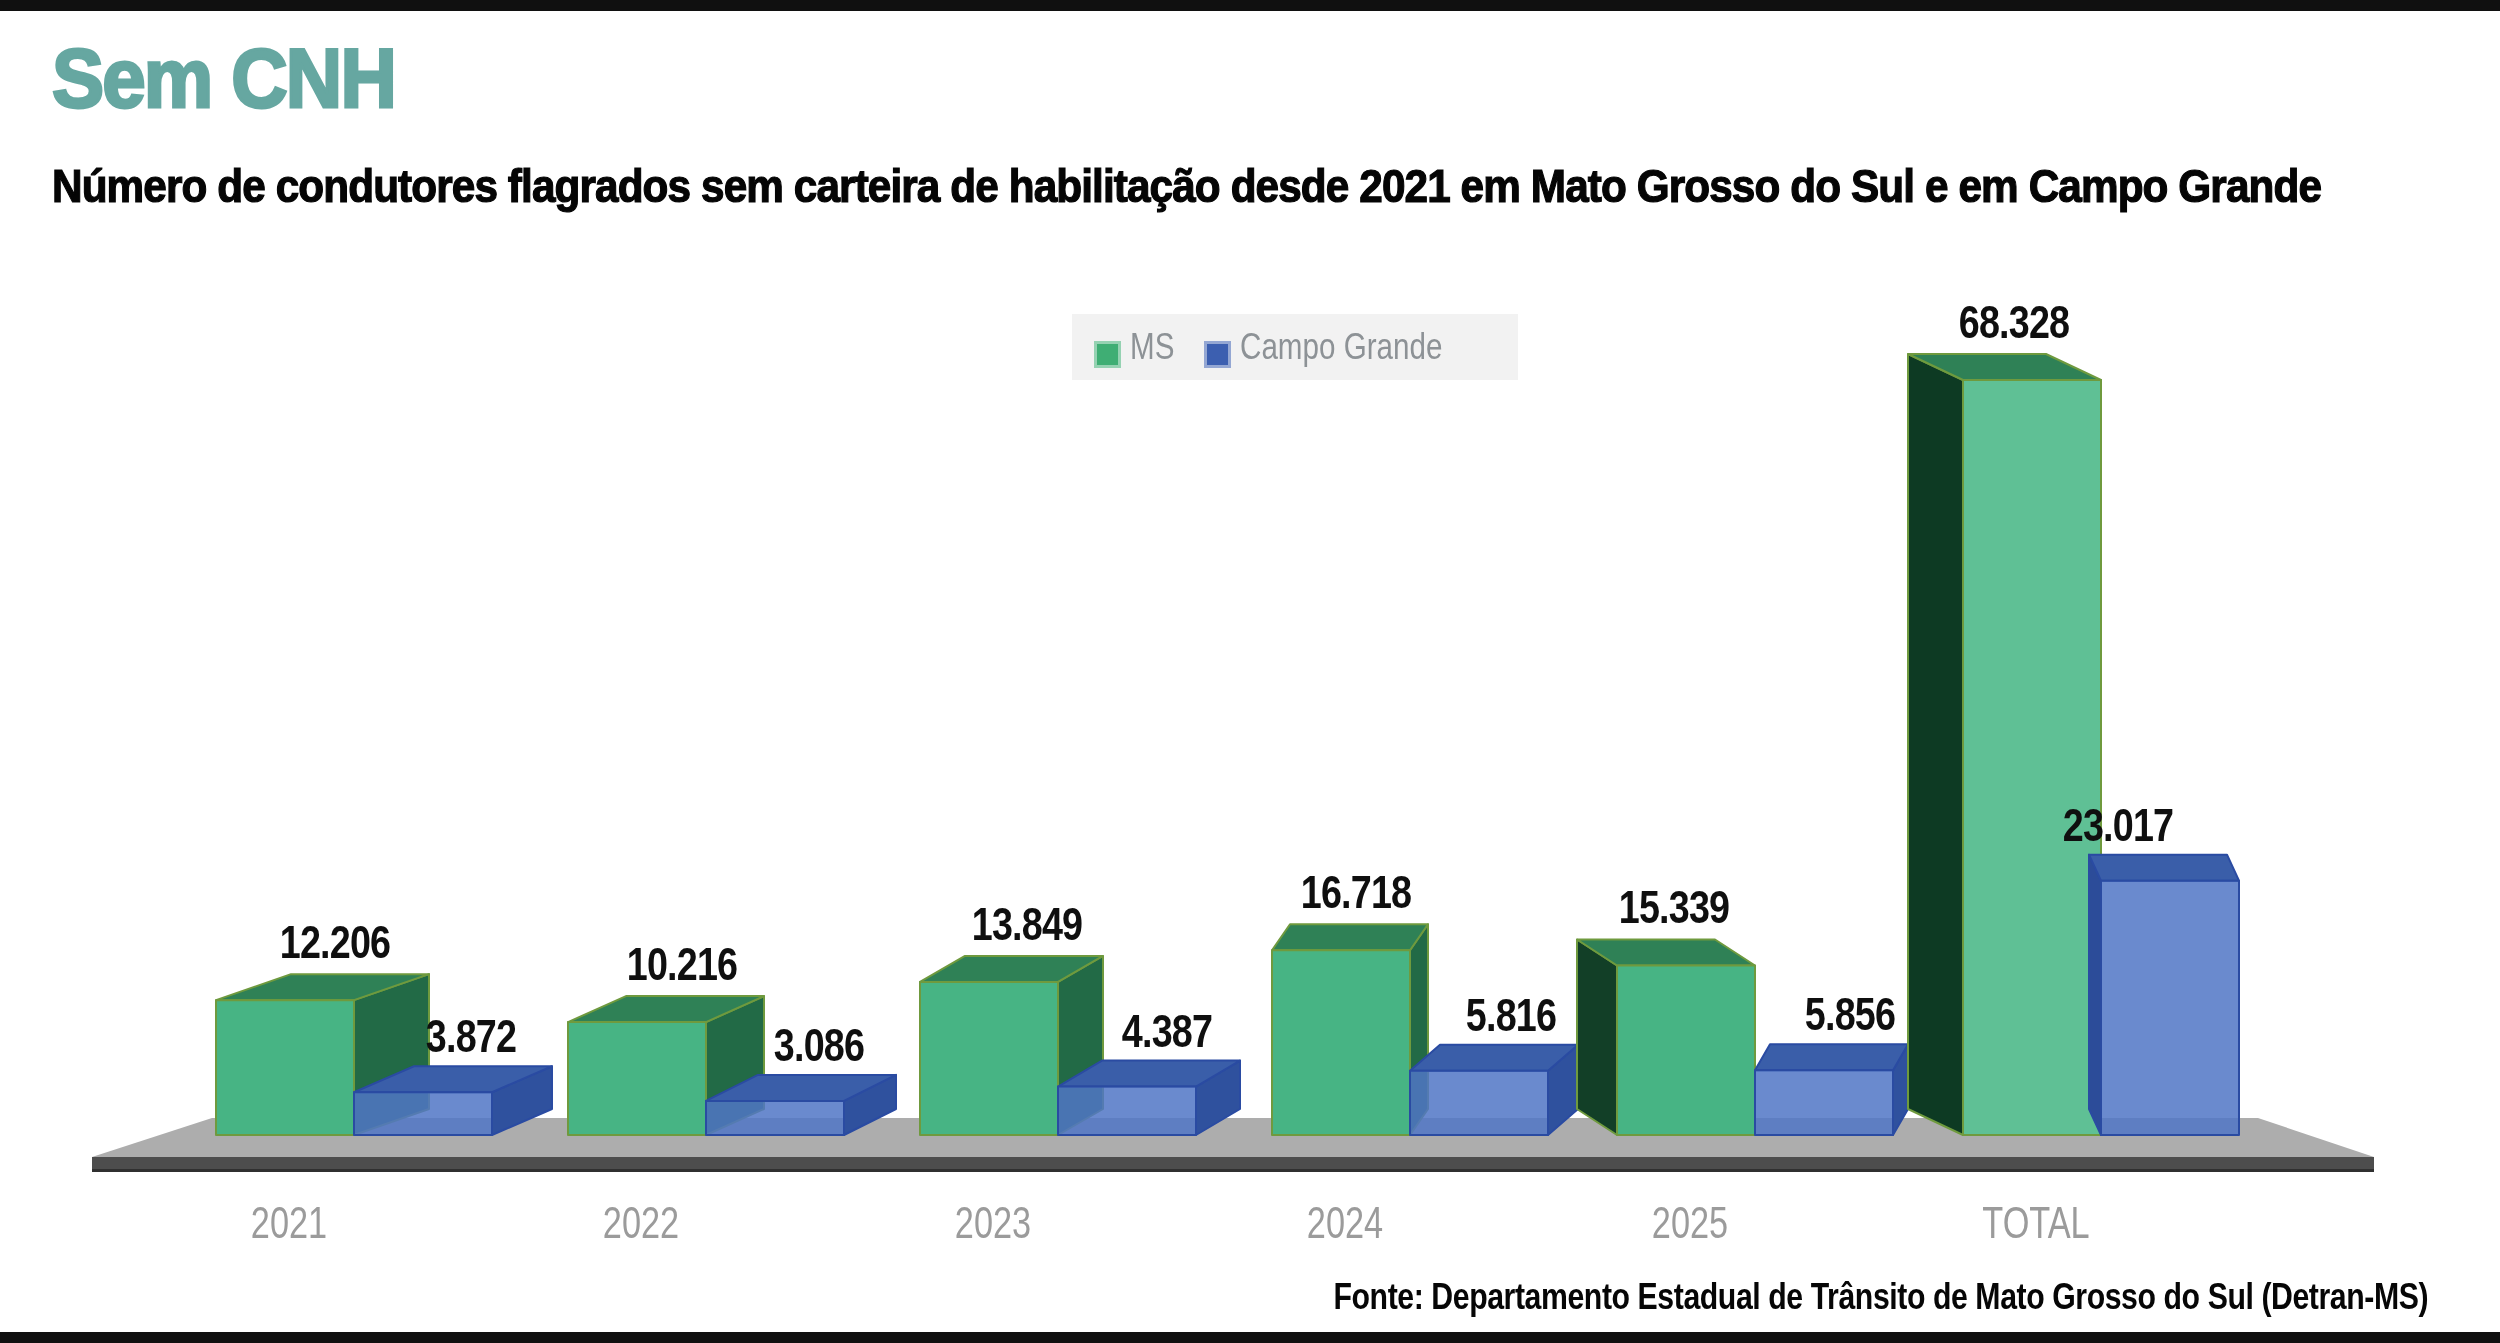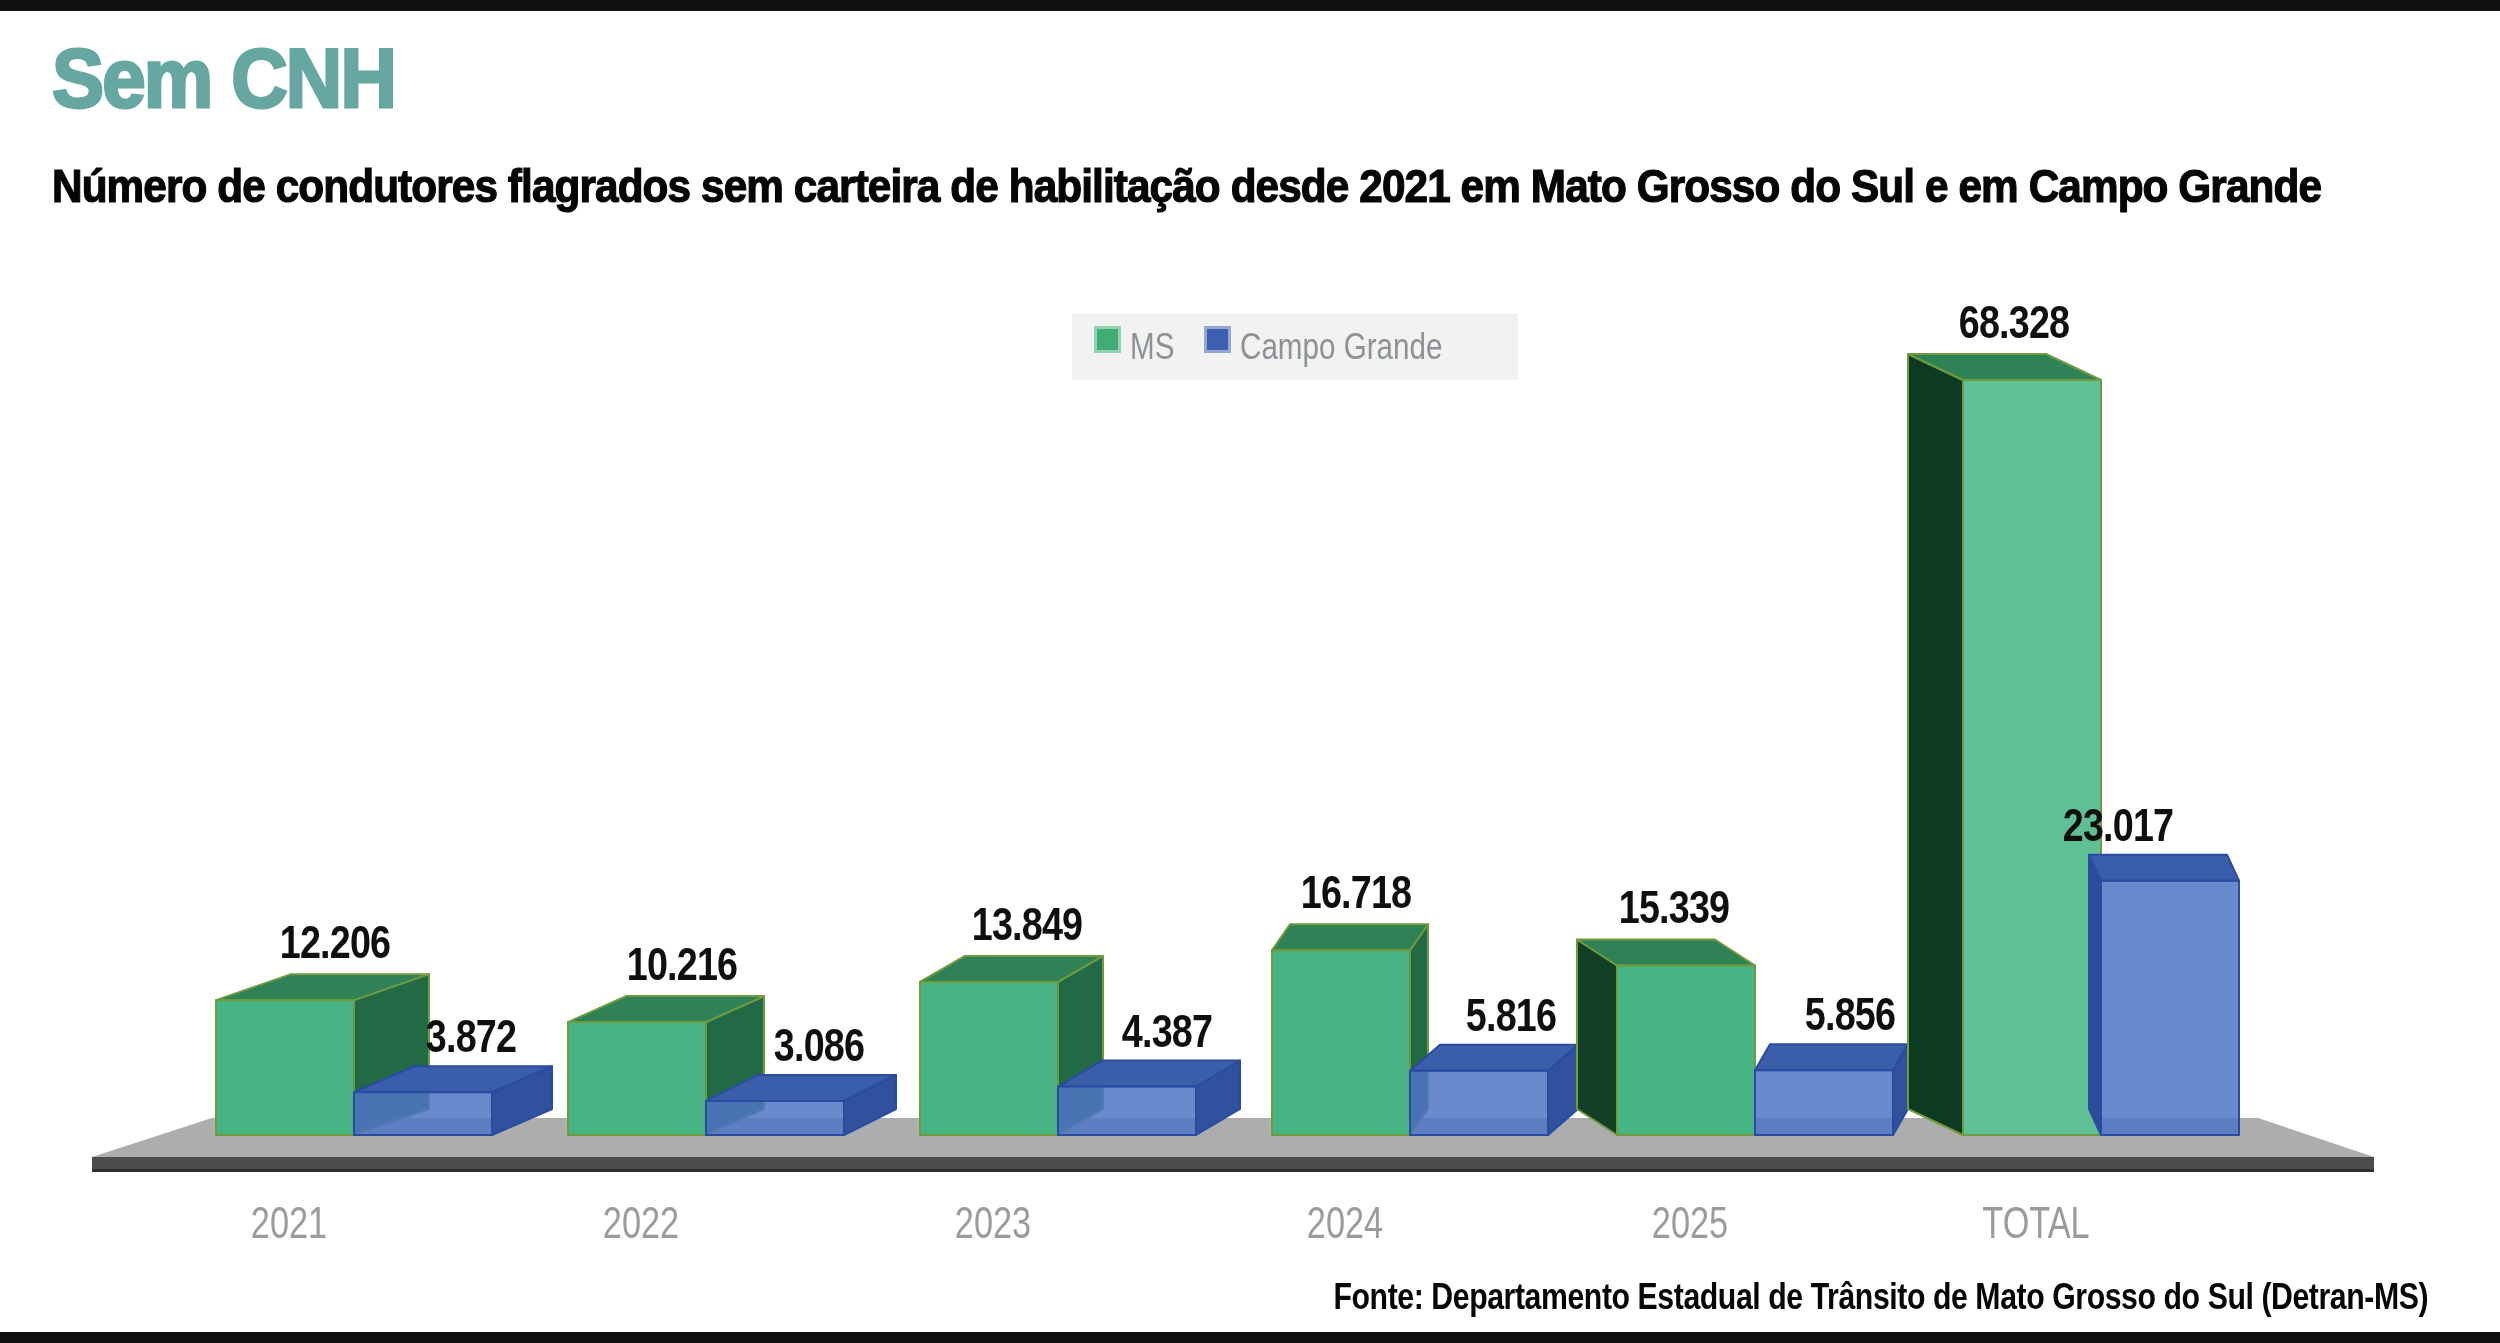--- a/index.html
+++ b/index.html
@@ -16,21 +16,21 @@
   }
   .subtitle{
     position:absolute;left:52px;top:158px;font-size:47px;font-weight:bold;
     color:#050505;-webkit-text-stroke:1.2px #050505;letter-spacing:-1px;
     transform:scaleX(0.90);transform-origin:left top;white-space:nowrap;
   }
   .legend{
     position:absolute;left:1072px;top:314px;height:66px;padding:0 26px 0 22px;
     background:#f2f2f2;display:flex;align-items:center;gap:18px;
   }
-  .legend .item{display:flex;align-items:flex-start;gap:9px;}
+  .legend .item{display:flex;align-items:flex-end;gap:9px;}
   .legend .swatch{width:27px;height:27px;box-sizing:border-box;border:3px solid rgba(255,255,255,0.45);}
   .legend .lbl{
     font-size:37px;color:#8d9296;white-space:nowrap;
     transform:scaleX(0.80);transform-origin:left center;letter-spacing:0px;
   }
   .footer{
     position:absolute;top:1276px;right:72px;font-size:36px;font-weight:bold;
     color:#060606;letter-spacing:-0.5px;white-space:nowrap;
     transform:scaleX(0.84);transform-origin:right top;
   }

